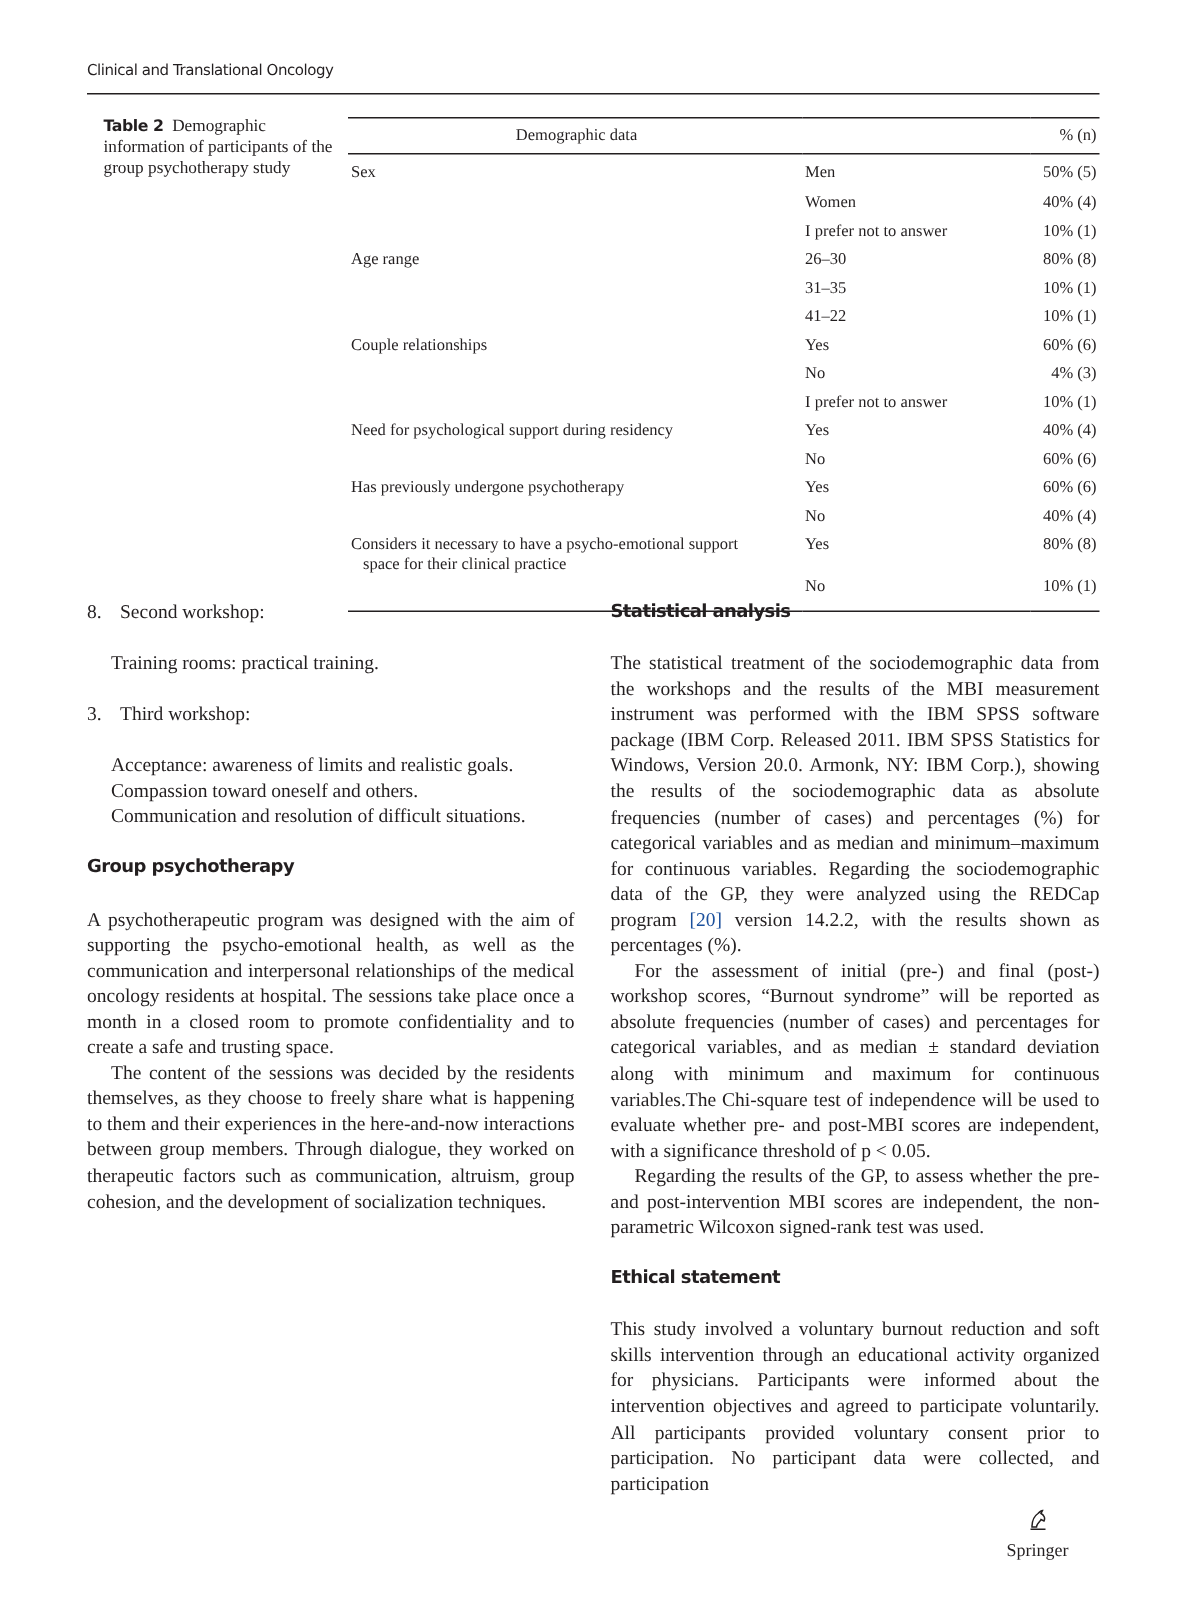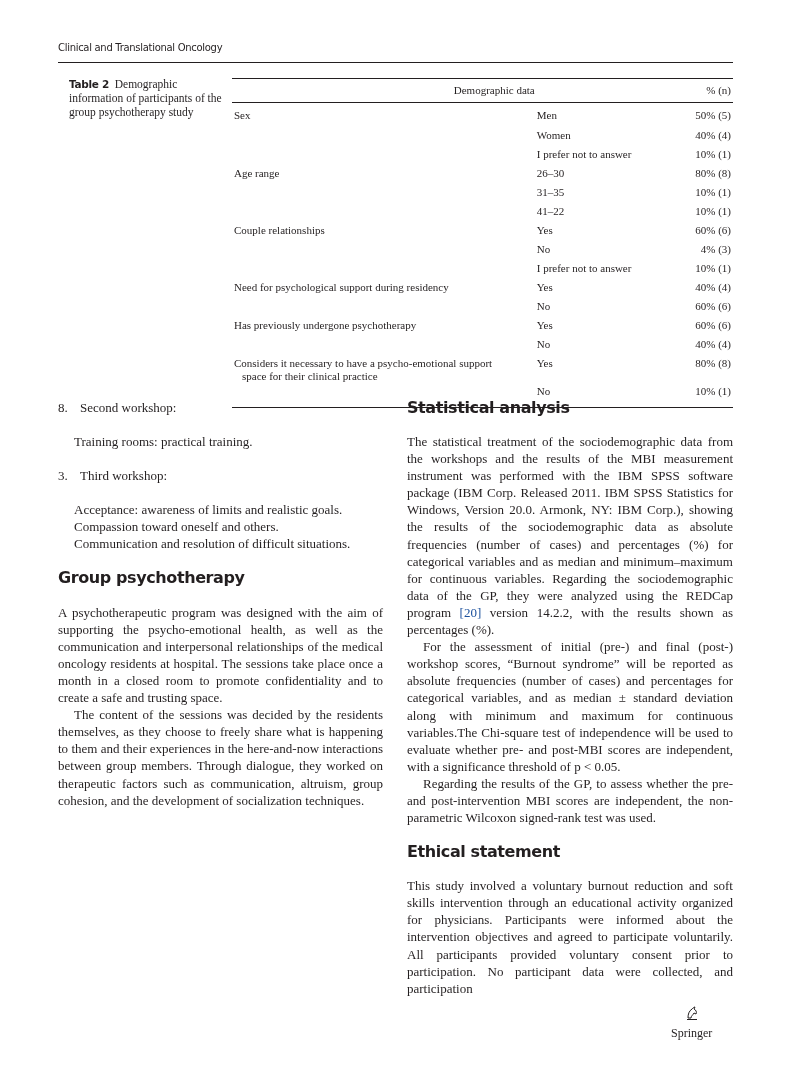--- a/index.html
+++ b/index.html
@@ -6,37 +6,37 @@
   body { width: 793px; height: 1079px; position: relative; overflow: hidden; color: #231f20; }
   .sans { font-family: "DejaVu Sans", "Liberation Sans", sans-serif; }
   .serif { font-family: "Liberation Serif", "DejaVu Serif", serif; }
   #running-head { position: absolute; left: 58px; top: 42px; font-size: 10px; letter-spacing: -0.3px; }
   #head-rule { position: absolute; left: 58px; top: 62px; width: 675px; height: 1px; background: #231f20; }
 
   #table-caption { position: absolute; left: 58px; top: 77px; width: 160px; font-size: 11.5px; line-height: 14px; margin-left: 11px; }
   #table-caption .lbl { font-family: "DejaVu Sans", sans-serif; font-weight: bold; font-size: 10.5px; letter-spacing: -0.3px; }
 
   #demo-table { position: absolute; left: 232px; top: 78px; width: 501px; border-collapse: collapse; font-size: 11px; }
-  #demo-table th { font-weight: normal; text-align: right; padding: 5px 0 6px 2px; border-top: 1px solid #231f20; border-bottom: 1px solid #231f20; }
+  #demo-table th { font-weight: normal; text-align: center; padding: 5px 0 6px 2px; border-top: 1px solid #231f20; border-bottom: 1px solid #231f20; }
   #demo-table th.pct { text-align: right; padding-right: 2px; }
   #demo-table td { padding: 0 0 0 2px; height: 17px; vertical-align: top; line-height: 13px; padding-top: 2px; }
   #demo-table td.pct { text-align: right; padding-right: 2px; white-space: nowrap; }
   #demo-table td.resp { width: 150px; }
   #demo-table tr.first-body td { padding-top: 6px; height: 18px; }
   #demo-table tr.last td { padding-bottom: 5px; border-bottom: 1px solid #231f20; }
   #demo-table .cat2 { display:block; padding-left: 8px; }
 
   .col { position: absolute; font-size: 13px; line-height: 17.1px; text-align: justify; }
   #left-col { left: 58px; top: 399px; width: 325px; }
   #right-col { left: 407px; top: 399px; width: 326px; }
   .list-item { display: flex; margin: 0; }
   .list-item .num { width: 22px; }
   .sub { padding-left: 16px; margin: 0; text-align: left; }
   .gap1 { height: 17px; }
-  h3 { font-family: "DejaVu Sans", sans-serif; font-weight: bold; font-size: 16px; margin: 0; letter-spacing: -0.4px; line-height: 17px; }
+  h3 { font-family: "DejaVu Sans", sans-serif; font-weight: bold; font-size: 12px; margin: 0; letter-spacing: -0.4px; line-height: 17px; }
   p { margin: 0; }
   p.ind { text-indent: 16px; }
   .cite { color: #1a4f9c; }
   #footer { position: absolute; left: 671px; top: 1005px; font-size: 12px; display: flex; align-items: center; gap: 5px; flex-direction: column; }
   #footer svg { width: 14px; height: 16px; }
 </style>
 </head>
 <body>
 
 <div id="running-head" class="sans">Clinical and Translational Oncology</div>

